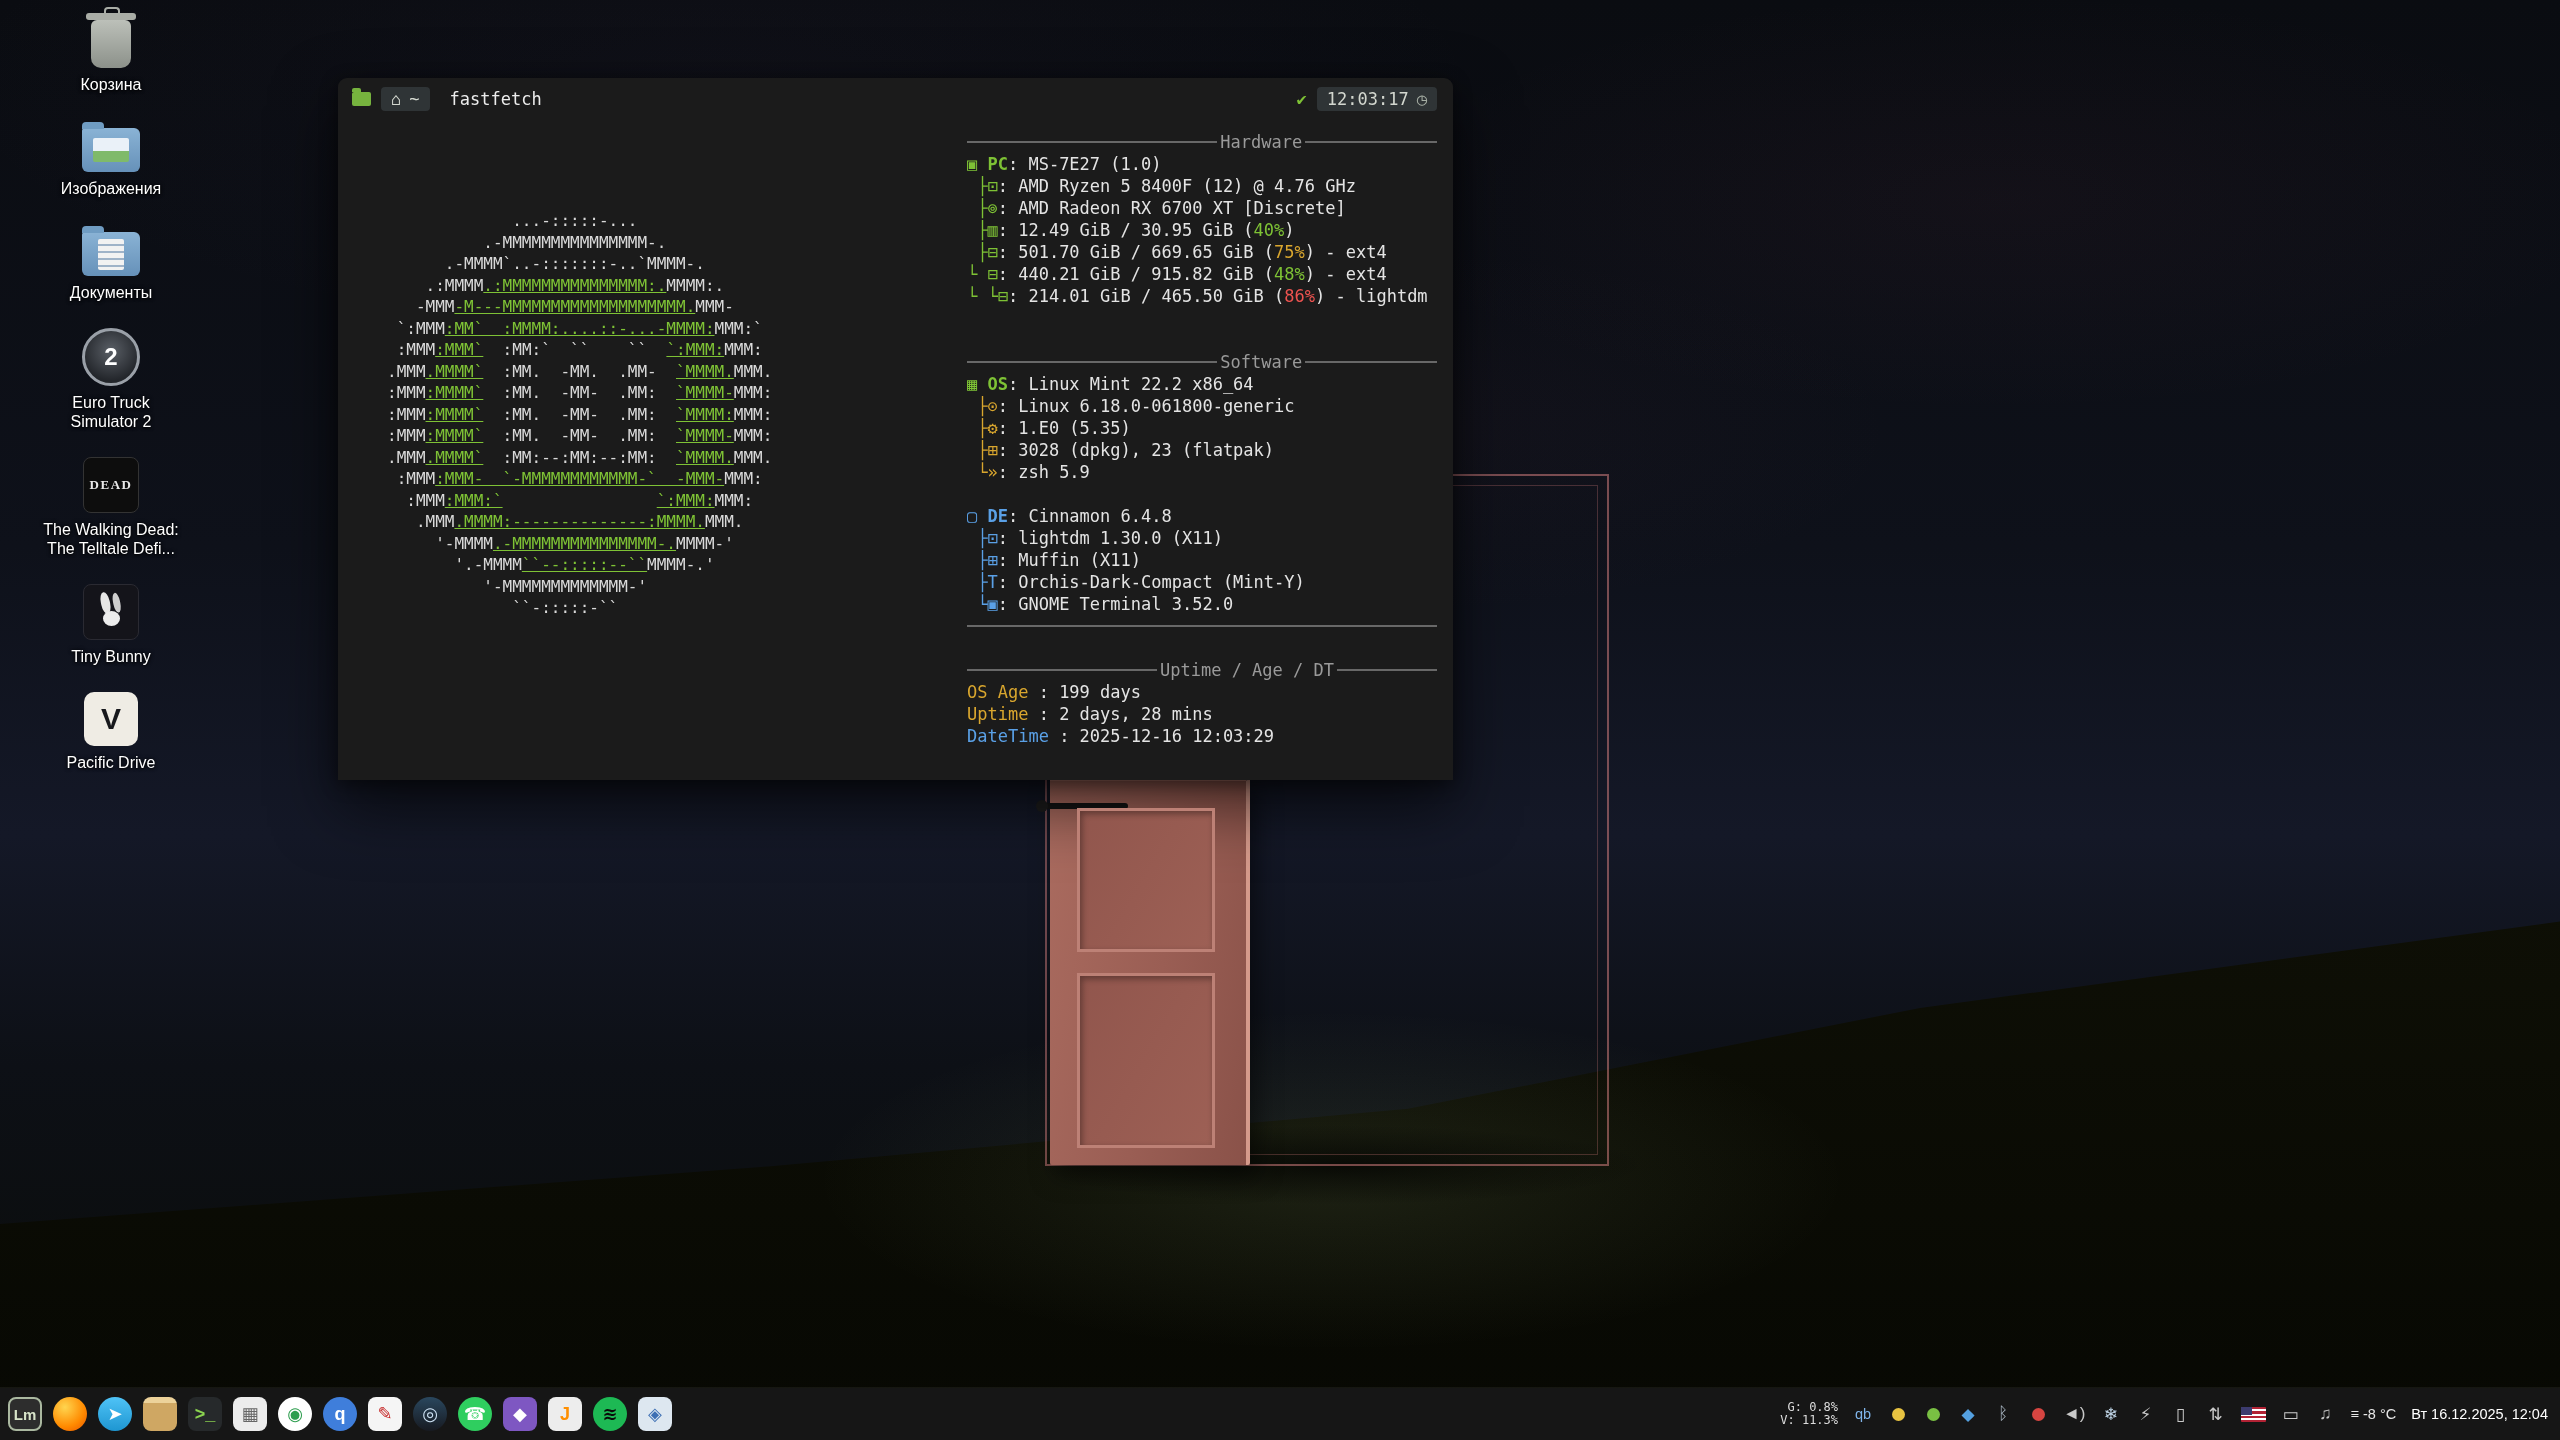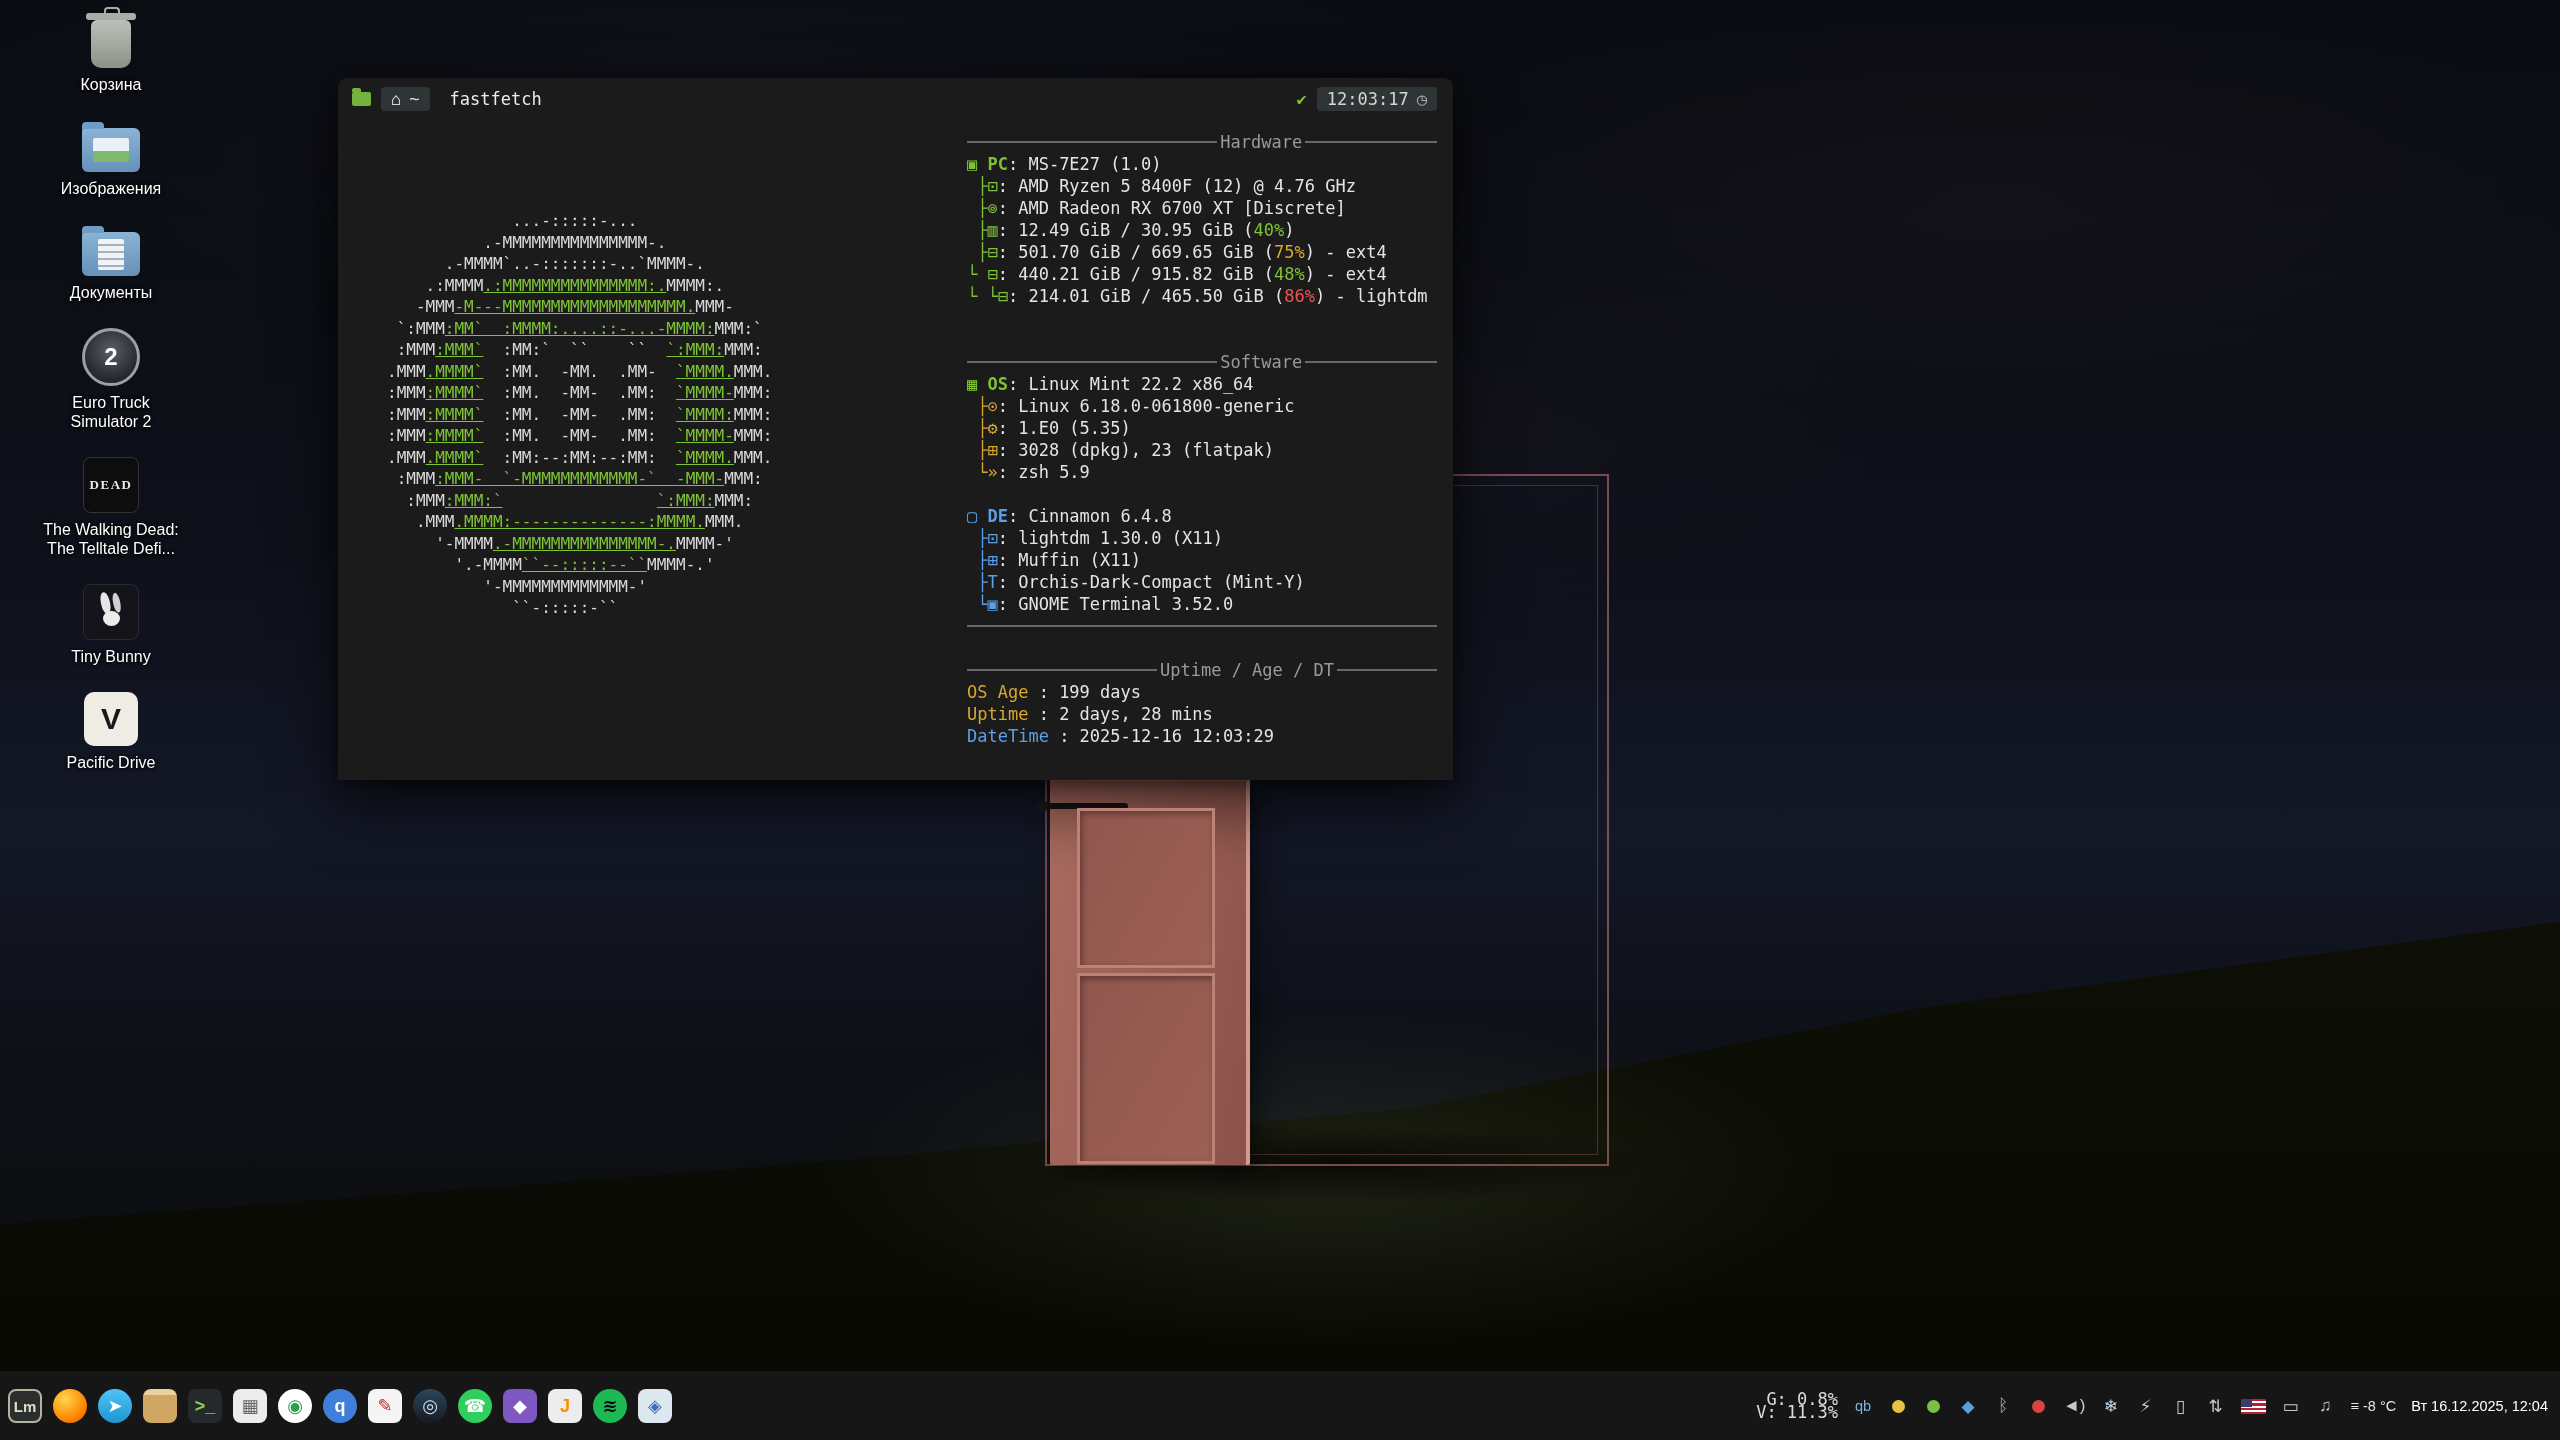--- a/index.html
+++ b/index.html
@@ -100,33 +100,33 @@
   .c-g{color:var(--green,#7ec235);text-decoration:underline;}
   .c-green{color:var(--green,#7ec235);}
   .c-greenB{color:var(--green,#7ec235);font-weight:bold;}
   .c-yellow{color:var(--yellow,#d9a62e);}
   .c-red{color:var(--red,#ef5350);}
   .c-blue{color:var(--blue,#5aa0e6);}
   .c-blueB{color:var(--blue,#5aa0e6);font-weight:bold;text-align:center;}
 
   
   .panel{position:absolute;left:0;right:0;bottom:0;height:44px;background:rgba(23,23,23,.97);z-index:10;
-      display:flex;justify-content:space-between;align-items:center;padding:12px 8px;
+      display:flex;justify-content:space-between;align-items:center;padding:4px 8px;
       box-shadow:0 -1px 0 rgba(255,255,255,.06);}
   .pl{display:flex;gap:11px;align-items:center;}
   .tb-app{width:34px;height:34px;display:flex;align-items:center;justify-content:center;border-radius:50%;
       font-size:18px;font-weight:bold;cursor:pointer;box-sizing:border-box;}
   .shape-rounded{border-radius:8px;}
   .shape-mint{border-radius:8px;border:2px solid #aab8a0;font-size:15px;}
   .pr{display:flex;gap:15px;align-items:center;height:100%;padding-right:4px;}
   .tray-item{display:flex;align-items:center;justify-content:center;min-width:20px;height:100%;
       font-size:17px;color:#c9c9c9;cursor:pointer;}
   .tray-item .dot{width:13px;height:13px;border-radius:50%;display:block;}
   .tray-item.gpu{flex-direction:column;align-items:flex-end;justify-content:center;
-      font-family:"DejaVu Sans Mono",monospace;font-size:17px;line-height:13px;color:#dcdcdc;}
+      font-family:"DejaVu Sans Mono",monospace;font-size:12px;line-height:13px;color:#dcdcdc;}
   .tray-item.flag{width:25px;min-width:25px;height:15px;align-self:center;border-radius:1px;position:relative;
       background:repeating-linear-gradient(180deg,#b22234 0 2.2px,#fff 2.2px 4.4px);}
   .tray-item.flag .canton{position:absolute;left:0;top:0;width:11px;height:8px;background:#3c3b6e;}
   .tray-item.txt{font-size:14.5px;}
 </style>
 </head>
 <body>
 
 <div class="desktop">
 

